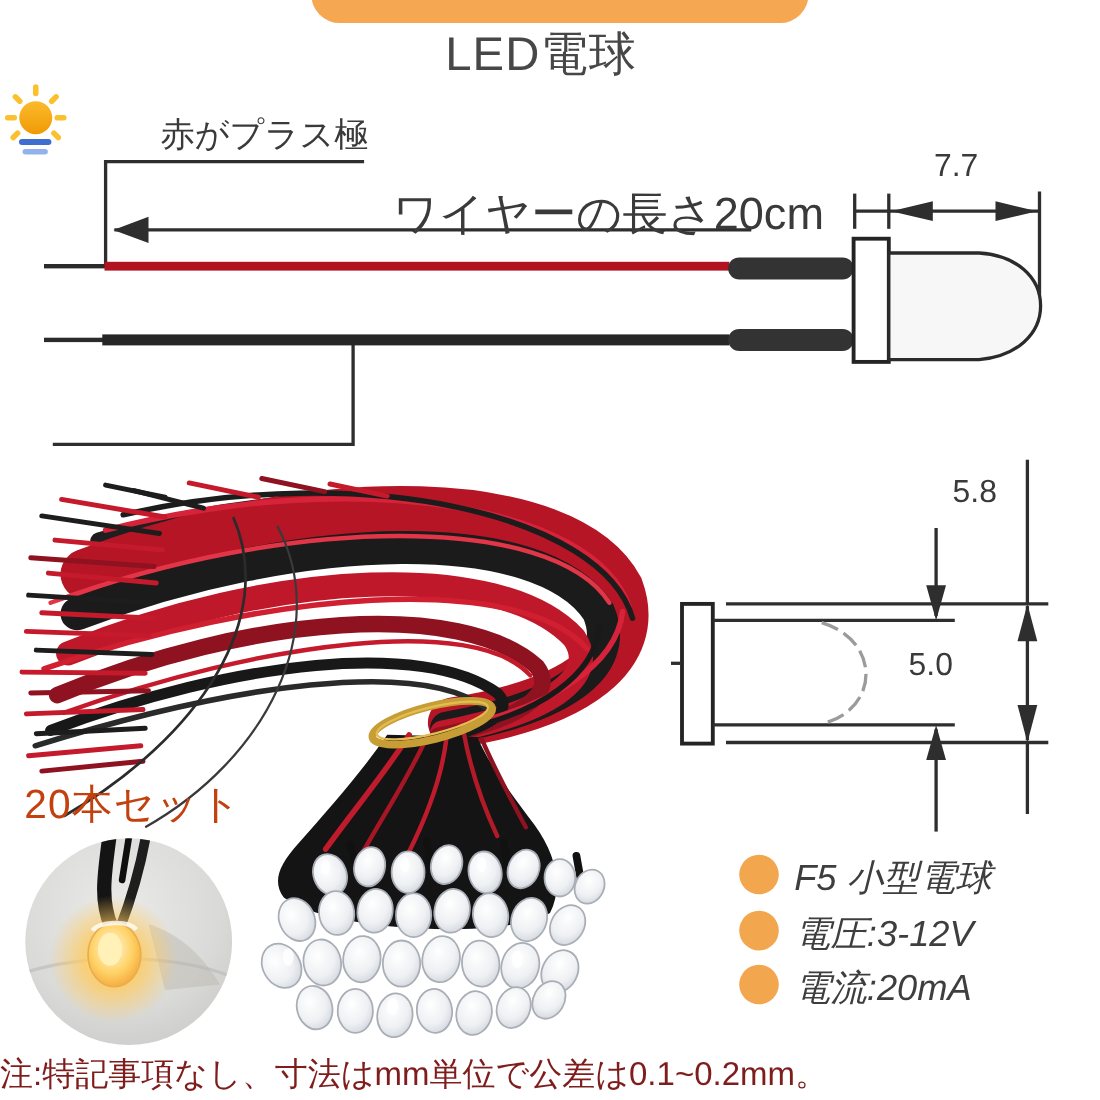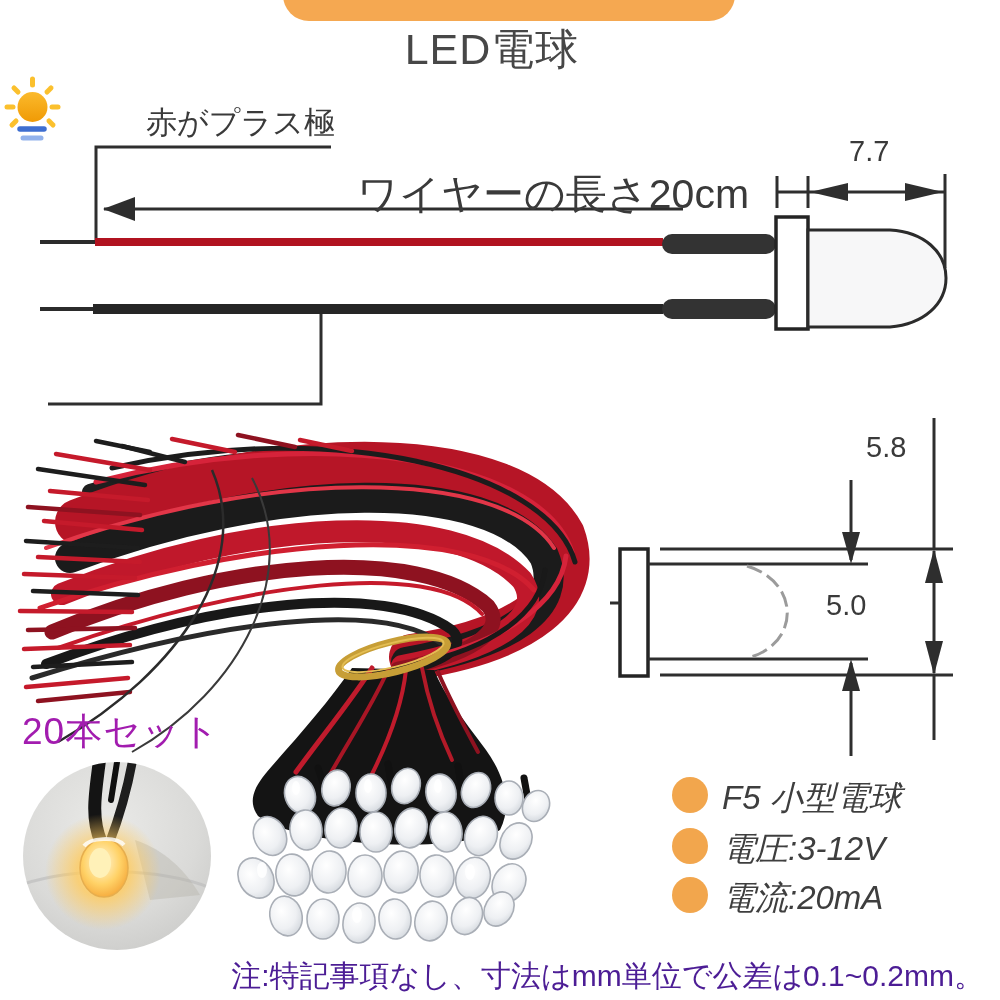--- a/index.html
+++ b/index.html
@@ -11,26 +11,26 @@
     position:absolute;left:283px;top:-31px;width:452px;height:52px;
     background:#F5A851;border-radius:26px;
   }
   #title{
     position:absolute;left:0;top:21px;width:100%;text-align:center;
     font-size:43px;letter-spacing:1px;color:#474747;
   }
   .lab{position:absolute;font-size:31px;color:#3a3a3a;white-space:nowrap;}
   .dim{position:absolute;font-size:29px;color:#3a3a3a;white-space:nowrap;text-align:center;}
   #wire-length-label{position:absolute;left:357px;top:167px;font-size:41px;color:#3a3a3a;white-space:nowrap;}
-  #set-label{position:absolute;left:22px;top:707px;font-size:37px;color:#a21caf;letter-spacing:1px;white-space:nowrap;}
+  #set-label{position:absolute;left:22px;top:707px;font-size:37px;color:#c2410c;letter-spacing:1px;white-space:nowrap;}
   .bullet{position:absolute;width:36px;height:36px;border-radius:50%;background:#F2A64D;}
   .spec-text{position:absolute;left:722px;font-size:33px;color:#3e3e3e;white-space:nowrap;font-style:italic;}
   #note{
-    position:absolute;left:0;top:956px;width:100%;text-align:right;
-    font-size:30px;color:#4c1d95;white-space:nowrap;
+    position:absolute;left:0;top:956px;width:100%;text-align:left;
+    font-size:30px;color:#7f1d1d;white-space:nowrap;
   }
   svg{position:absolute;left:0;top:0;}
   .ln{stroke:#2e2e2e;stroke-width:3;fill:none;}
   .ah{fill:#2e2e2e;stroke:none;}
   .bulb{fill:url(#gBulb);stroke:#a9aeb6;stroke-width:1.6;}
   .glint{fill:#ffffff;opacity:.85;stroke:none;}
 </style>
 </head>
 <body>
 

